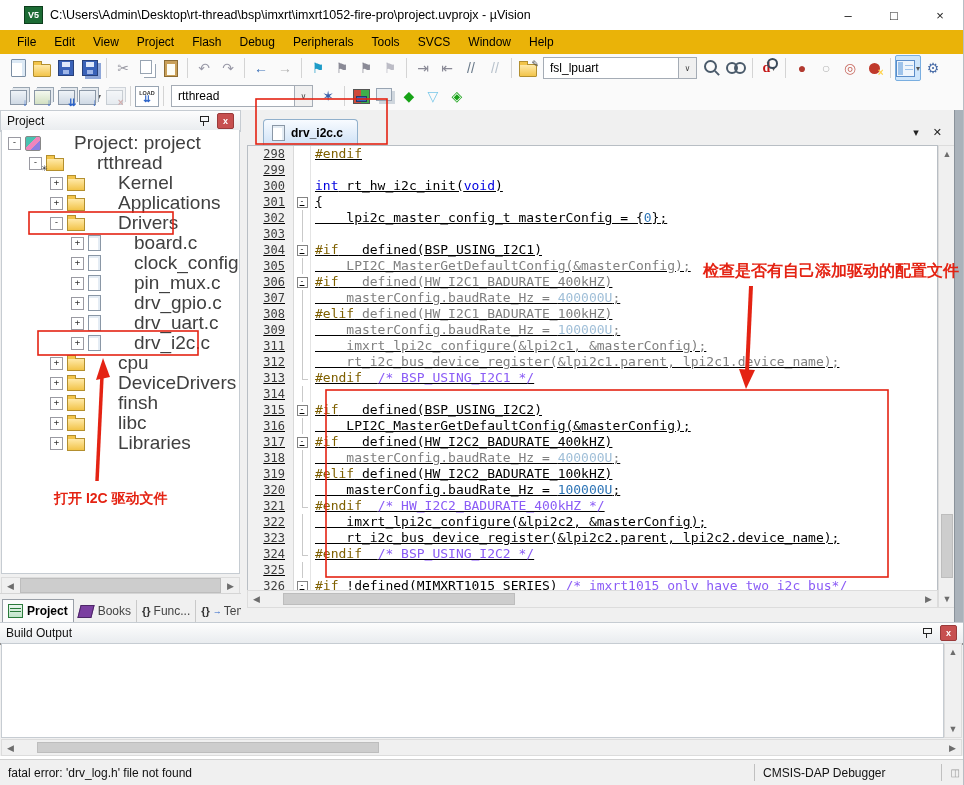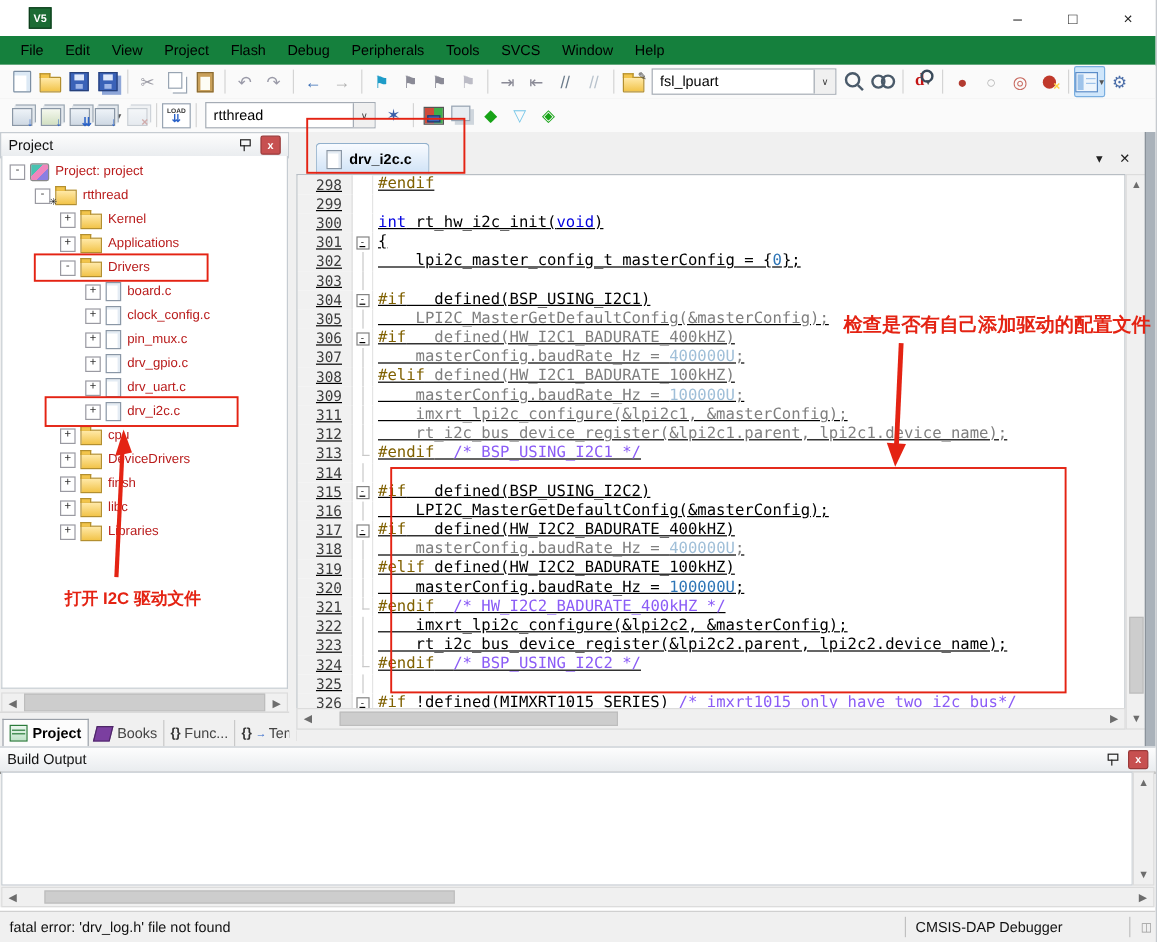--- a/index.html
+++ b/index.html
@@ -7,21 +7,21 @@
        font-family:"Liberation Sans",sans-serif;overflow:hidden;
        border-right:1px solid #b8bec4;box-sizing:border-box;}
   
   .titlebar{position:absolute;top:0;left:0;right:0;height:30px;background:#fff;display:flex;align-items:center;padding-left:8px;margin-left:16px;}
   .uv-logo{width:17px;height:16px;background:#1c6b34;border:1px solid #0d3d1c;color:#fff;
            font-size:9px;font-weight:bold;display:flex;align-items:center;justify-content:center;margin-right:7px;}
   .title-text{font-size:12.5px;color:#000;}
   .win-btns{margin-left:auto;display:flex;align-items:center;height:100%;}
   .win-btn{width:46px;height:100%;display:flex;align-items:center;justify-content:center;font-size:13px;color:#222;}
   
-  .menubar{position:absolute;top:30px;left:0;right:0;height:24px;background:#15803d;display:flex;align-items:center;padding-left:8px;border-bottom:1px solid #e6e6e6;}
+  .menubar{position:absolute;top:30px;left:0;right:0;height:24px;background:#eab308;display:flex;align-items:center;padding-left:8px;border-bottom:1px solid #e6e6e6;}
   .menu-item{font-size:12px;color:#000;padding:3px 9px;}
   
   .toolbar{position:absolute;left:0;right:0;background:#fafafa;display:flex;align-items:center;padding-left:6px;border-bottom:1px solid #e3e3e3;}
   #toolbar1{top:54px;height:28px;}
   #toolbar2{top:82px;height:28px;}
   .tbtn{width:24px;height:24px;display:flex;align-items:center;justify-content:center;flex:none;position:relative;}
   .tbtn.hl{background:#cfe6fb;border:1px solid #79aee0;border-radius:2px;}
   .tsep{width:1px;height:20px;background:#d4d4d4;margin:0 4px;flex:none;}
   .gly{font-size:14px;line-height:1;}
   .dd{font-size:8px;color:#555;margin-left:1px;flex:none;}
@@ -76,21 +76,21 @@
   #project-panel{position:absolute;top:110px;left:0;width:241px;height:512px;background:#f0f0f0;}
   #tree{position:absolute;top:20px;left:1px;right:1px;bottom:48px;background:#fff;border:1px solid #c6ccd2;border-top:none;overflow:hidden;padding-top:3px;}
   .trow{height:20px;display:flex;align-items:center;white-space:nowrap;}
   .exp{width:11px;height:11px;border:1px solid #9a9aa2;background:#fff;color:#333;font:9px/9px "DejaVu Sans Mono",monospace;text-align:center;flex:none;margin-right:4px;}
   .t-ico{flex:none;margin-right:5px;}
   .t-target{width:14px;height:13px;background:linear-gradient(135deg,#49c2b0 0 38%,#ef86bd 38% 66%,#8a7fe2 66%);border-radius:2px;border:1px solid #888;}
   .t-folder{width:16px;height:11px;background:linear-gradient(#ffe9a8,#f2c44a);border:1px solid #b38f2f;position:relative;margin-top:3px;}
   .t-folder::before{content:"";position:absolute;top:-4px;left:-1px;width:7px;height:3px;background:#f2c44a;border:1px solid #b38f2f;border-bottom:none;}
   .t-tfolder::after{content:"✳";position:absolute;left:-6px;bottom:-3px;font-size:8px;color:#222;}
   .t-file{width:11px;height:14px;background:#fff;border:1px solid #8a97a6;box-shadow:inset -2px 2px 0 #e4ecf4;}
-  .t-label{font-size:11px;color:#b91c1c;}
+  .t-label{font-size:19px;color:#404040;margin-left:28px;}
   
   .sb{background:#f0f0f0;border:1px solid #dcdcdc;display:flex;align-items:center;justify-content:space-between;box-sizing:border-box;}
   .sb-arrow{color:#6d6d6d;font-size:9px;width:17px;text-align:center;flex:none;}
   .sb-thumb{background:#cdcdcd;border:1px solid #bdbdbd;}
   
   #page-tabs{position:absolute;left:0;bottom:0;width:241px;height:28px;background:#f0f0f0;display:flex;align-items:flex-end;padding-left:2px;border-top:1px solid #d5d5d5;}
   .ptab{height:22px;display:flex;align-items:center;padding:0 5px;font-size:12px;color:#444;border-right:1px solid #c9c9c9;}
   .ptab.sel{background:#fcfcfc;border:1px solid #9aa0a8;border-bottom:none;font-weight:bold;color:#000;}
   .pt-grid{width:13px;height:12px;border:1px solid #2a7a3a;background:linear-gradient(#eaf6ee,#bfe3c8);margin-right:4px;position:relative;}
   .pt-grid::after{content:"";position:absolute;left:1px;right:1px;top:3px;height:1px;background:#2a7a3a;box-shadow:0 3px 0 #2a7a3a;}
@@ -140,20 +140,21 @@
   #anno-svg{position:absolute;top:0;left:0;z-index:60;pointer-events:none;}
   .anno-text{position:absolute;z-index:61;color:#e42313;font-weight:bold;pointer-events:none;white-space:nowrap;}
   #anno-text-tree{left:54px;top:490px;font-size:14px;}
   #anno-text-editor{left:703px;top:261px;font-size:16px;}
 </style>
 </head>
 <body>
 
 <div class="titlebar">
   <span class="uv-logo">V5</span>
+  <span class="title-text">C:\Users\Admin\Desktop\rt-thread\bsp\imxrt\imxrt1052-fire-pro\project.uvprojx - µVision</span>
   <span class="win-btns">
     <span class="win-btn">–</span>
     <span class="win-btn">□</span>
     <span class="win-btn">×</span>
   </span>
 </div>
 
 <div class="menubar" id="menubar">
     <span class="menu-item">File</span>
     <span class="menu-item">Edit</span>

